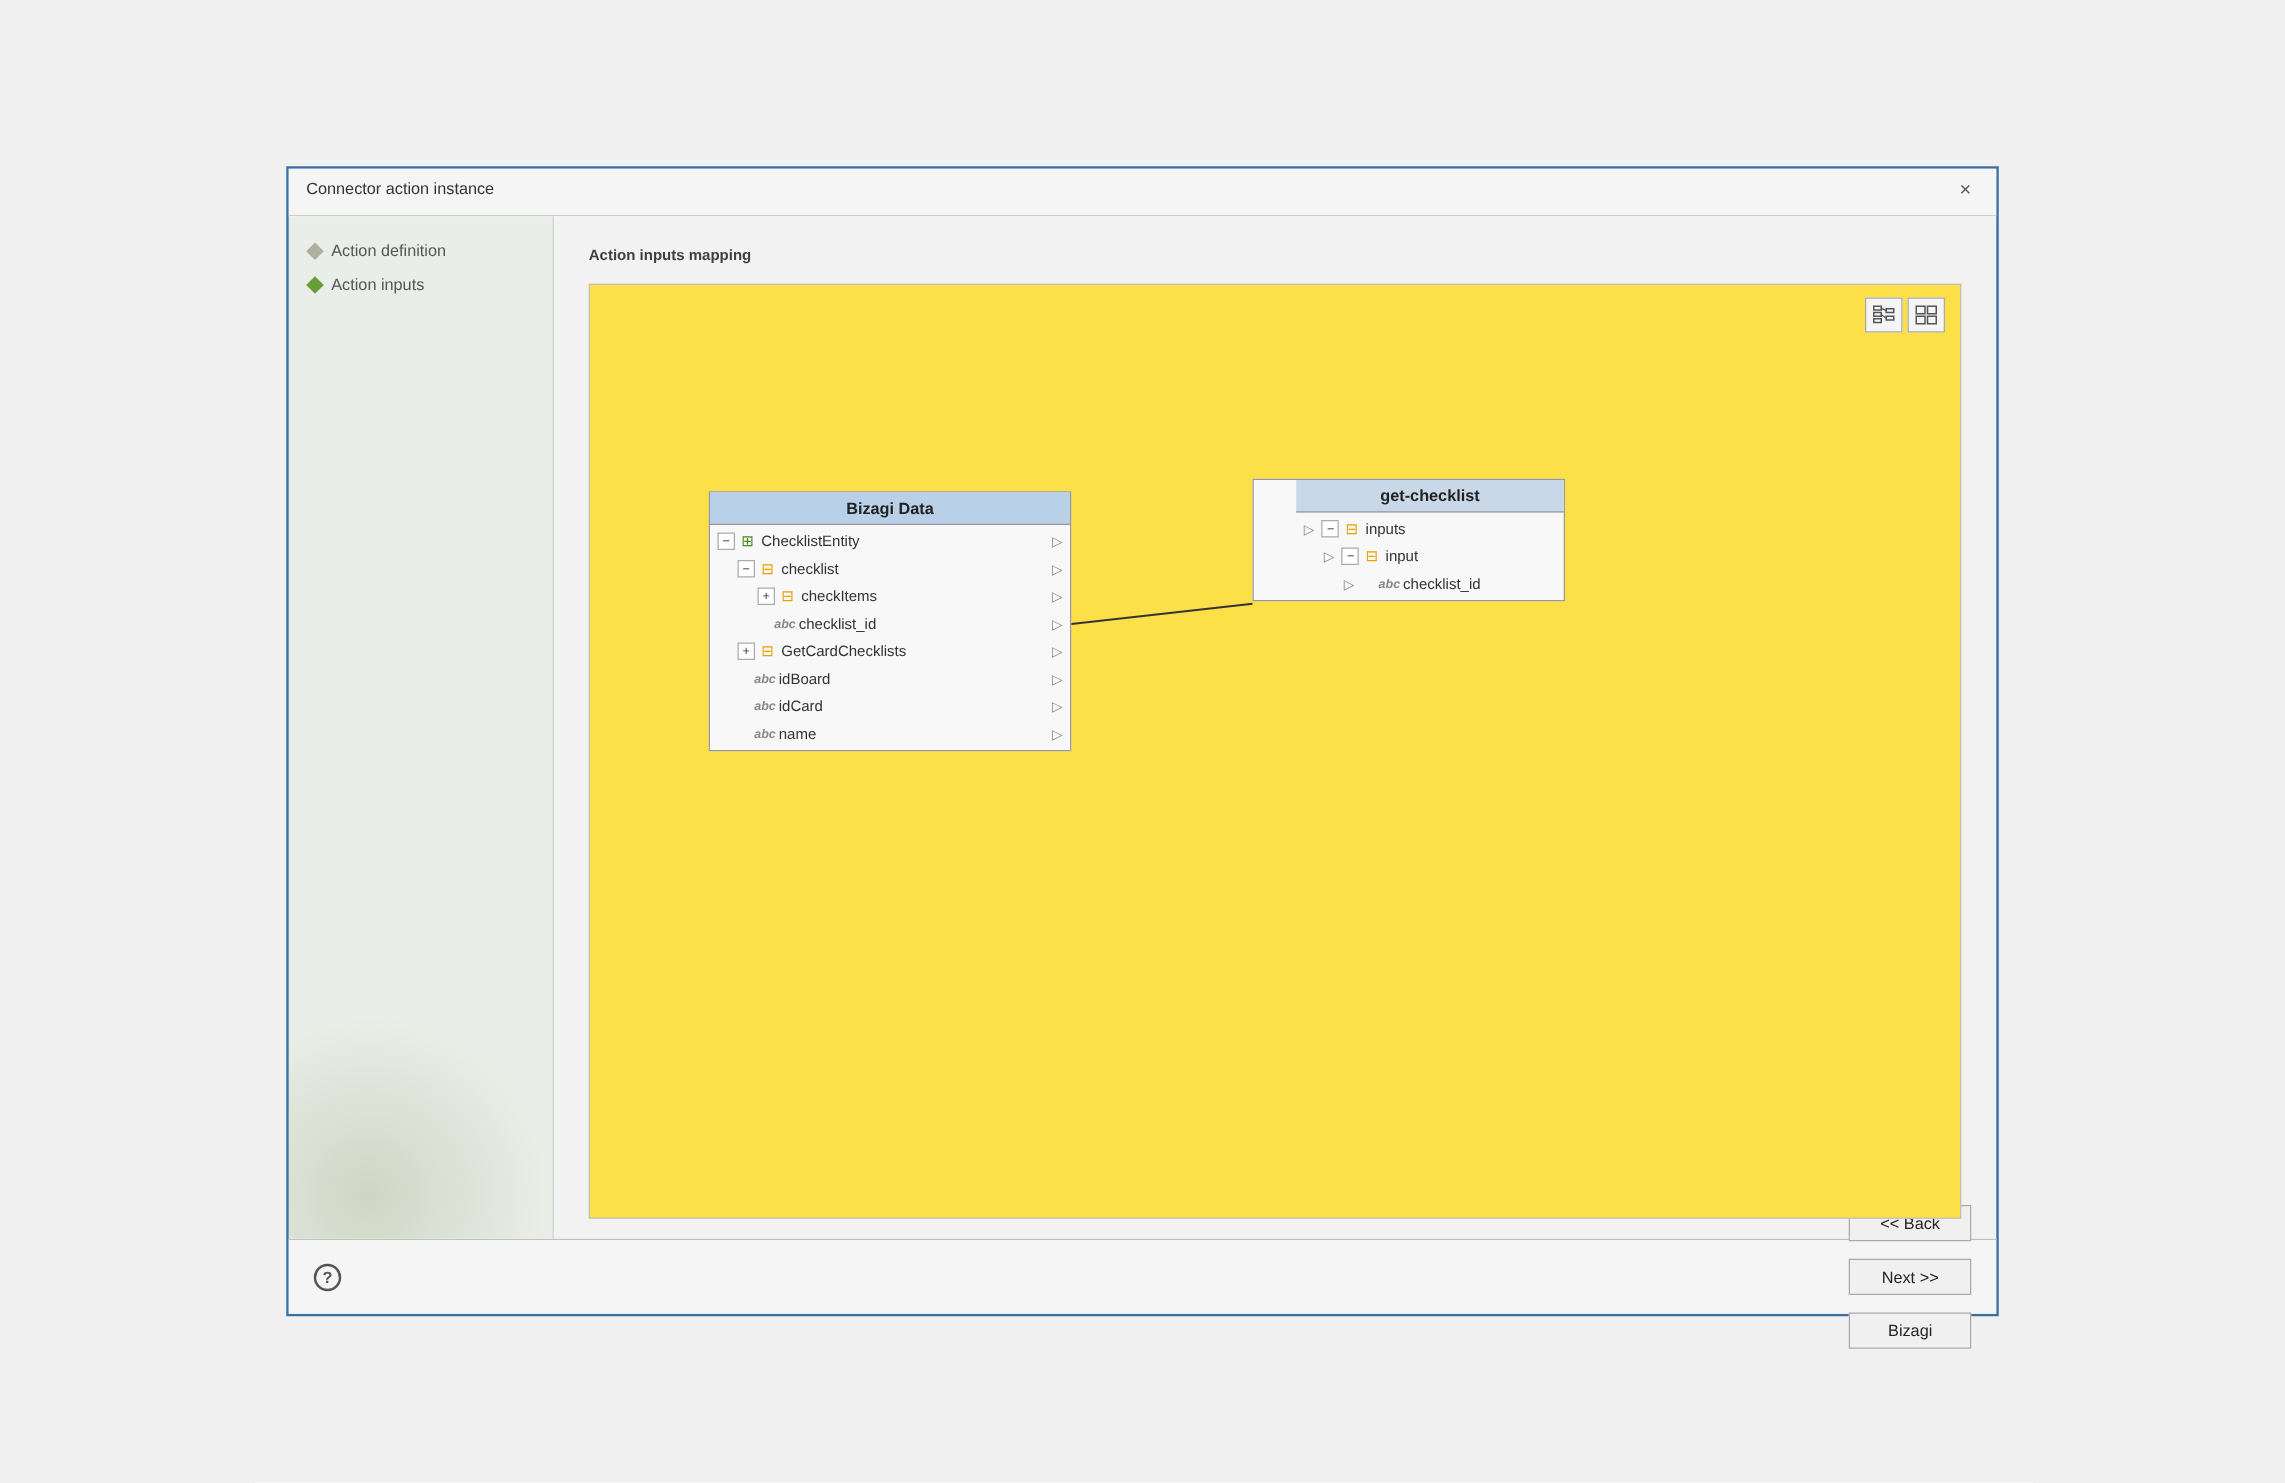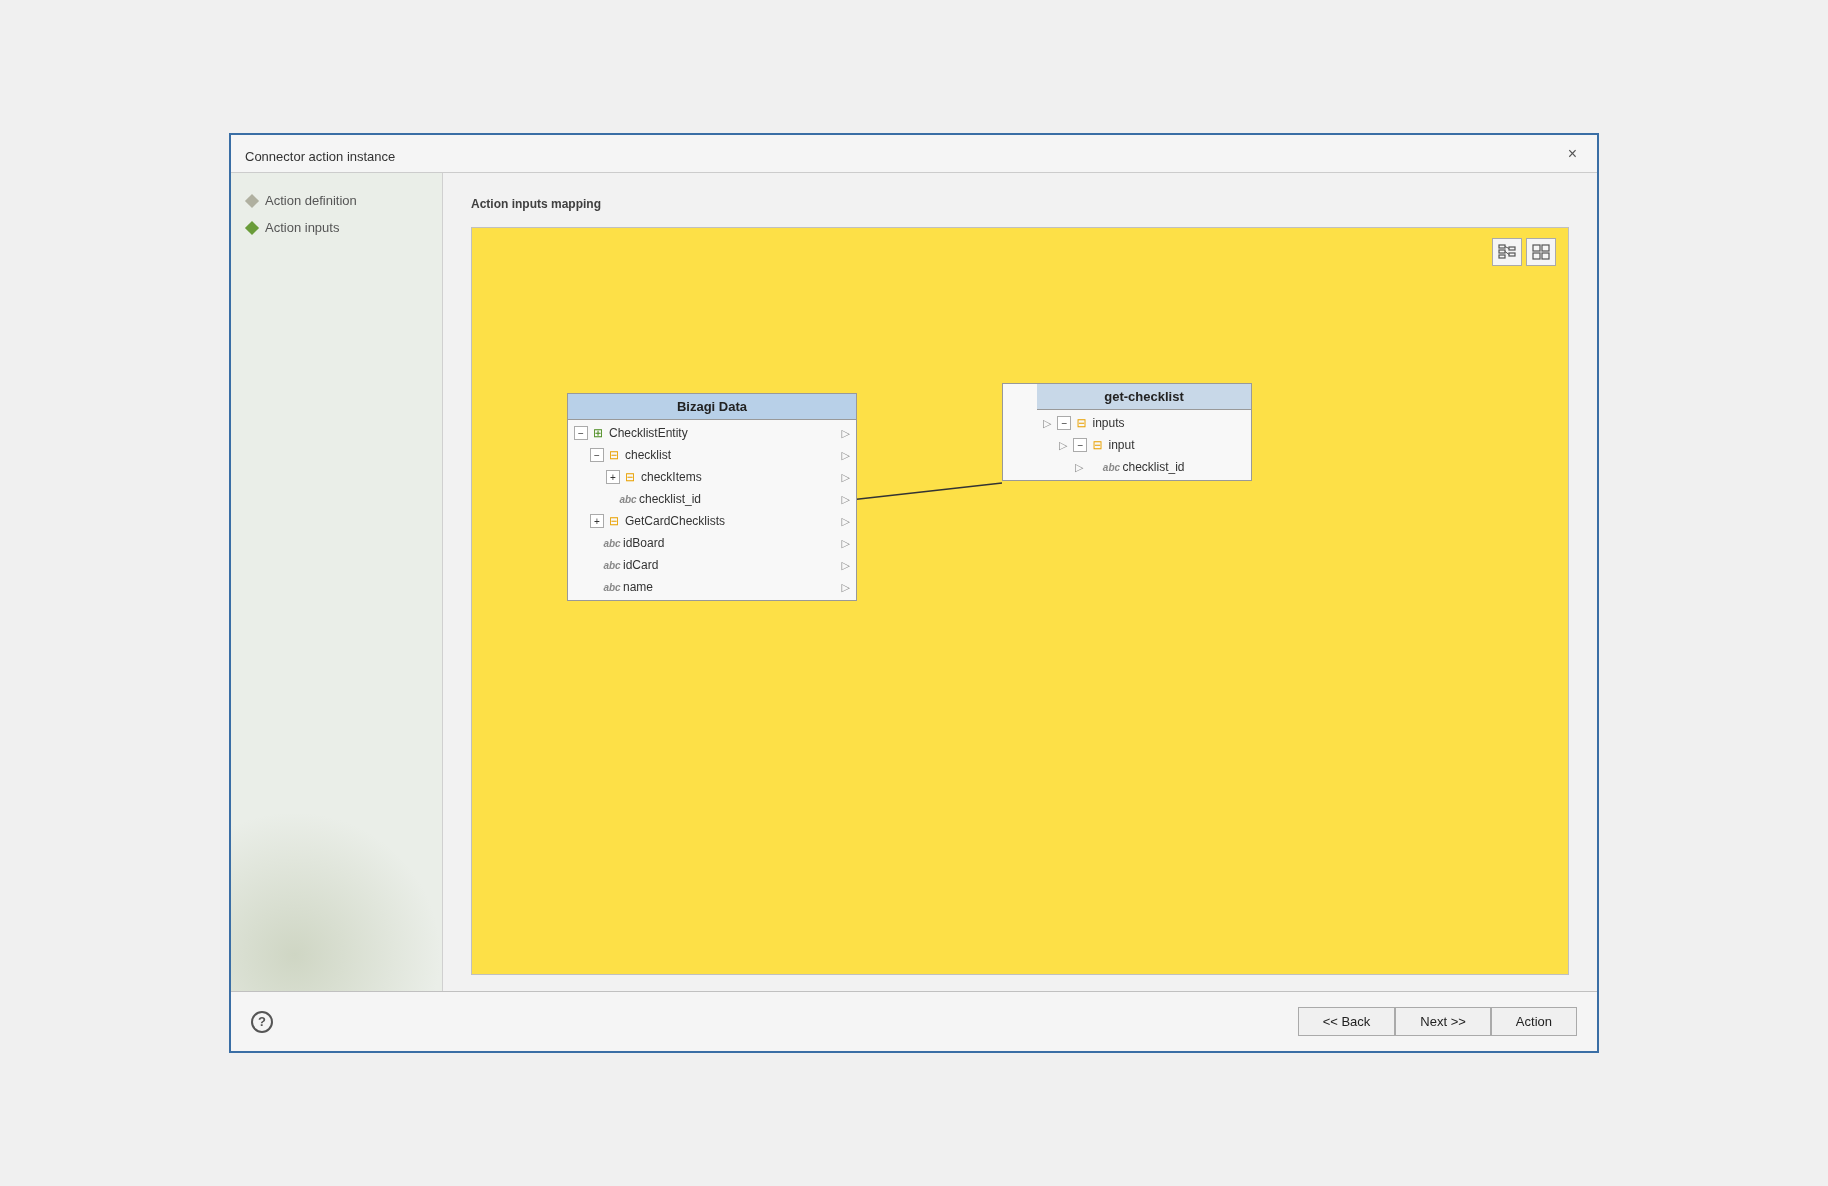--- a/index.html
+++ b/index.html
@@ -19,21 +19,21 @@
       border: 2px solid #3a6ea5;
       display: flex;
       flex-direction: column;
       position: relative;
     }
     .title-bar {
       background: #f5f5f5;
       border-bottom: 1px solid #cccccc;
       padding: 8px 14px;
       display: flex;
-      align-items: flex-end;
+      align-items: flex-start;
       justify-content: space-between;
       height: 38px;
     }
     .title-bar-text {
       font-size: 13px;
       color: #333;
     }
     .close-btn {
       cursor: pointer;
       font-size: 16px;
@@ -217,21 +217,22 @@
       display: flex;
       align-items: center;
       justify-content: center;
       font-weight: bold;
       font-size: 13px;
       color: #555;
       cursor: pointer;
     }
     .footer-buttons {
       display: flex;
-      gap: 0;
+      gap: 14px;
+      flex-direction: column;
     }
     .footer-btn {
       padding: 6px 24px;
       border: 1px solid #aaa;
       background: #f0f0f0;
       cursor: pointer;
       font-size: 13px;
       color: #222;
     }
     
@@ -398,16 +399,16 @@
     </div>
   </div>
 
   <div class="footer">
     <div class="footer-left">
       <div class="help-icon">?</div>
     </div>
     <div class="footer-buttons">
       <button class="footer-btn">&lt;&lt; Back</button>
       <button class="footer-btn">Next &gt;&gt;</button>
-      <button class="footer-btn">Action</button>
+      <button class="footer-btn">Bizagi</button>
     </div>
   </div>
 </div>
 
 </body></html>

